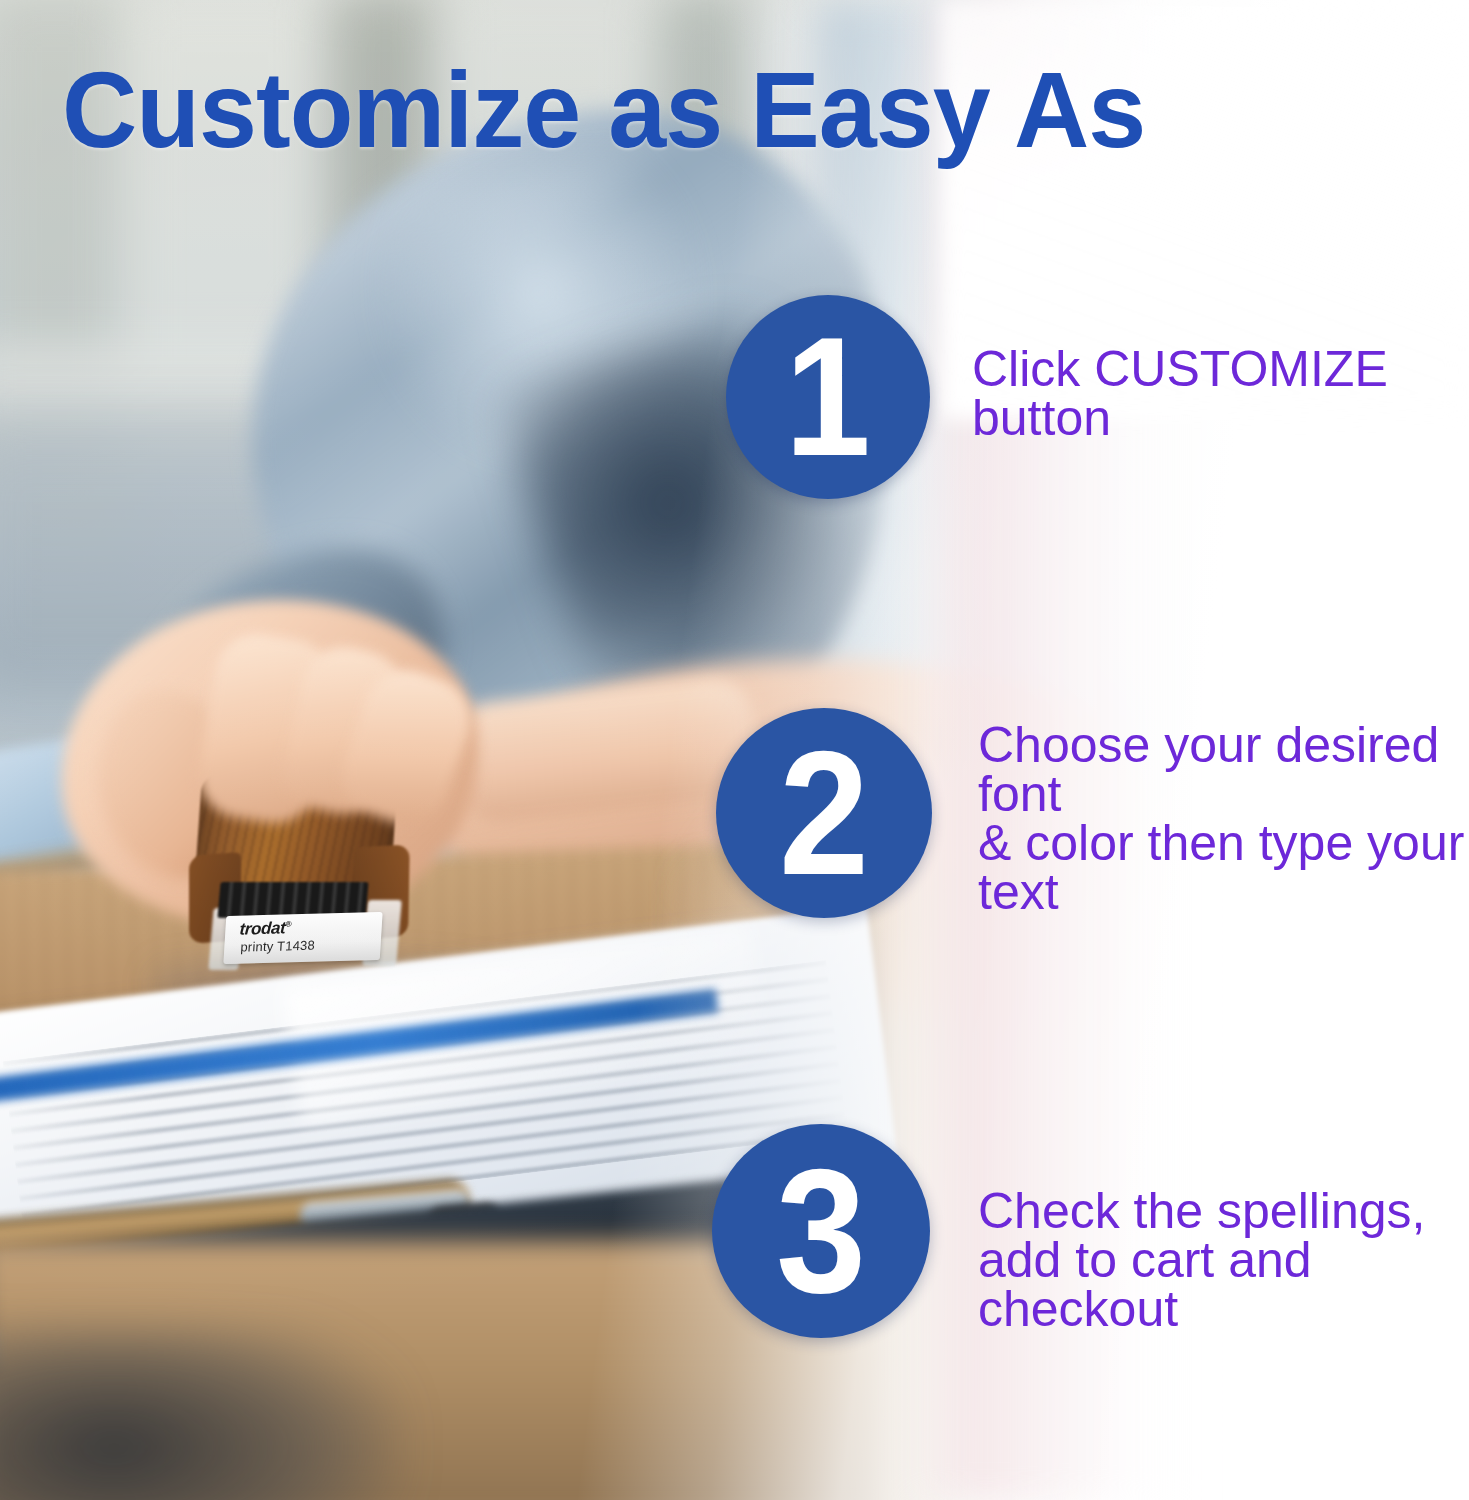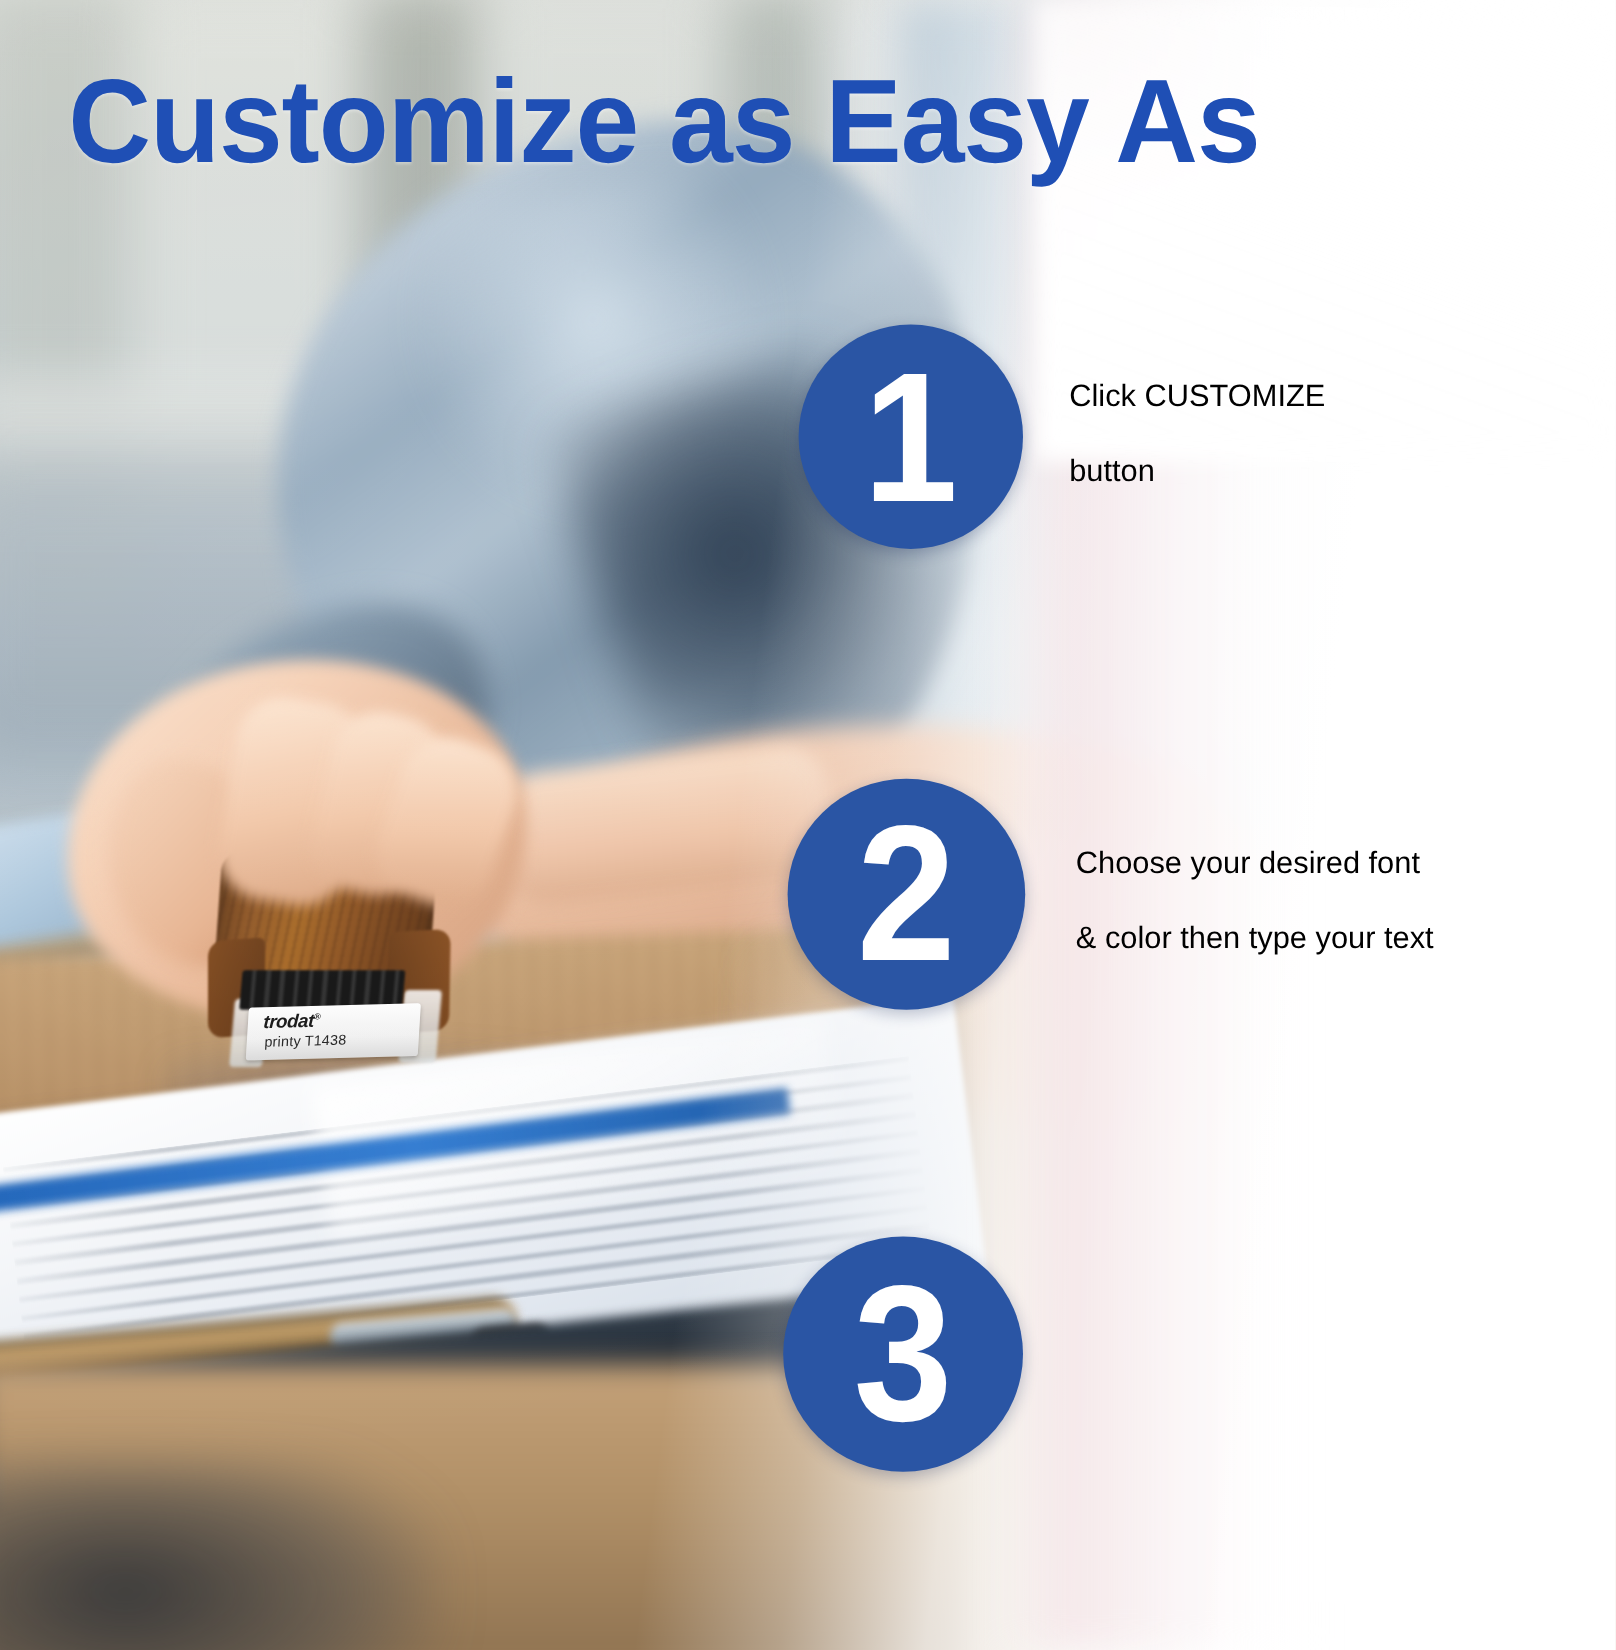--- a/index.html
+++ b/index.html
@@ -447,23 +447,23 @@
   }
   .badge-num {
     font-family: "Liberation Sans", "DejaVu Sans", sans-serif;
     font-weight: bold;
     color: #ffffff;
     line-height: 1;
     transform: scaleX(.92);
   }
   .step-text {
     font-family: "Liberation Sans", "DejaVu Sans", sans-serif;
-    font-size: 28px;
-    line-height: 68px;
-    color: #000000;
+    font-size: 50px;
+    line-height: 49px;
+    color: #6d28d9;
     white-space: pre-line;
   }
 
   
   #step-1 { left: 726px; top: 295px; }
   #step-1 .badge { width: 204px; height: 204px; }
   #step-1 .badge-num { font-size: 168px; }
   #step-1 .step-text { margin-left: 42px; margin-top: -6px; }
 
   
@@ -570,15 +570,17 @@
       <span class="badge-num">2</span>
     </div>
     <div class="step-text">Choose your desired font
 &amp; color then type your text</div>
   </div>
 
   <div class="step" id="step-3">
     <div class="badge">
       <span class="badge-num">3</span>
     </div>
+    <div class="step-text">Check the spellings,
+add to cart and checkout</div>
   </div>
 
 </div>
 
 </body></html>

